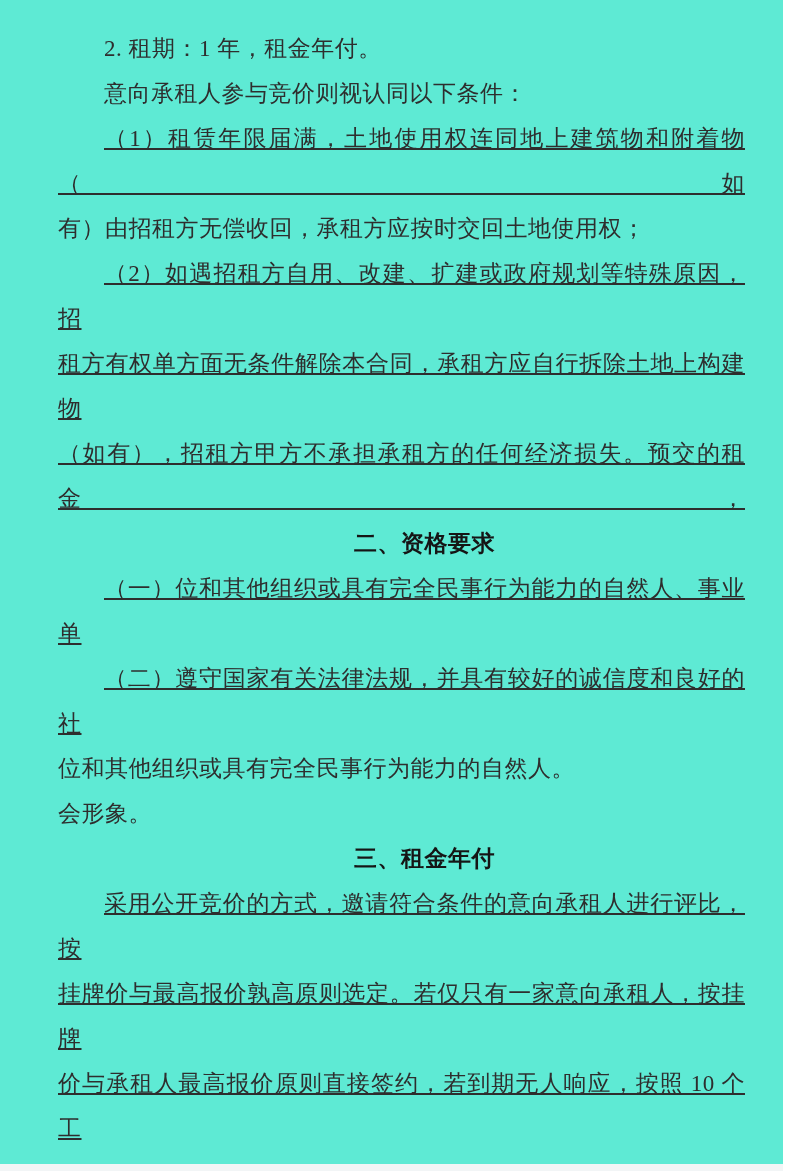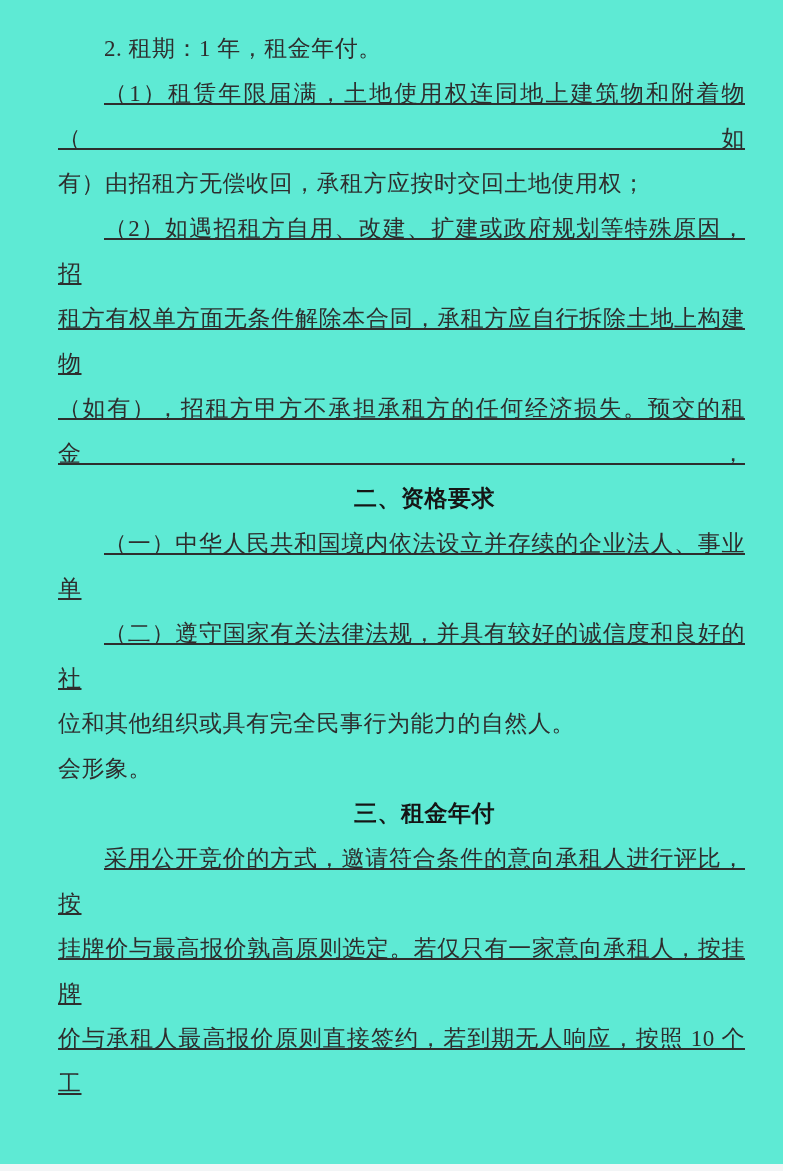--- a/index.html
+++ b/index.html
@@ -55,27 +55,28 @@
     height: 7px;
     background: #f2f5f6;
   }
 </style>
 </head>
 <body>
 
 <div class="page">
   <div class="doc">
     <div class="ln indent">2. 租期：1 年，租金年付。</div>
+    <div class="ln indent">意向承租人参与竞价则视认同以下条件：</div>
     <div class="ln indent jfull">（1）租赁年限届满，土地使用权连同地上建筑物和附着物（如</div>
     <div class="ln">有）由招租方无偿收回，承租方应按时交回土地使用权；</div>
     <div class="ln indent jfull">（2）如遇招租方自用、改建、扩建或政府规划等特殊原因，招</div>
     <div class="ln jfull">租方有权单方面无条件解除本合同，承租方应自行拆除土地上构建物</div>
     <div class="ln jfull">（如有），招租方甲方不承担承租方的任何经济损失。预交的租金，</div>
     <div class="ln indent bold">二、资格要求</div>
-    <div class="ln indent jfull">（一）中华人民共和国境内依法设立并存续的企业法人、事业单</div>
+    <div class="ln indent jfull">（一）位和其他组织或具有完全民事行为能力的自然人、事业单</div>
     <div class="ln indent jfull">（二）遵守国家有关法律法规，并具有较好的诚信度和良好的社</div>
     <div class="ln">位和其他组织或具有完全民事行为能力的自然人。</div>
     <div class="ln">会形象。</div>
     <div class="ln indent bold">三、租金年付</div>
     <div class="ln indent jfull">采用公开竞价的方式，邀请符合条件的意向承租人进行评比，按</div>
     <div class="ln jfull">挂牌价与最高报价孰高原则选定。若仅只有一家意向承租人，按挂牌</div>
     <div class="ln jfull">价与承租人最高报价原则直接签约，若到期无人响应，按照 10 个工</div>
 
   </div>
   <div class="bottom-strip"></div>

